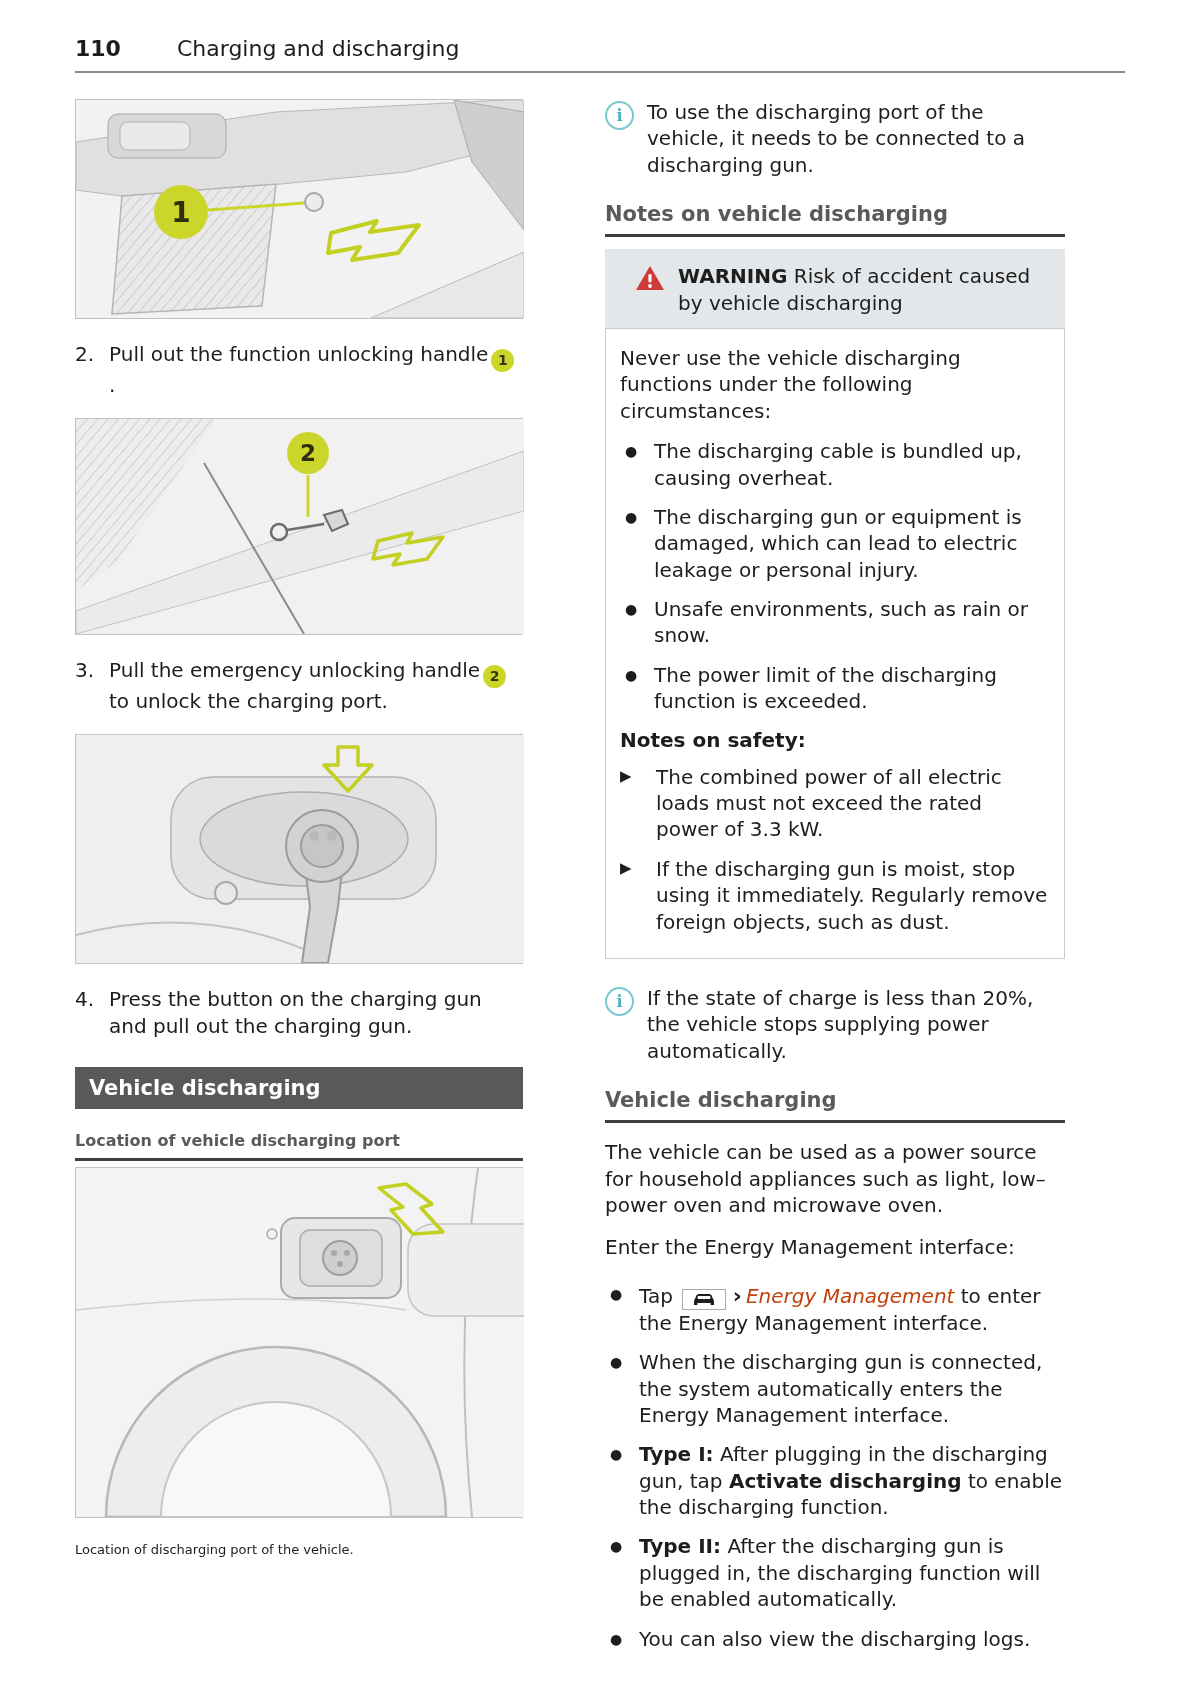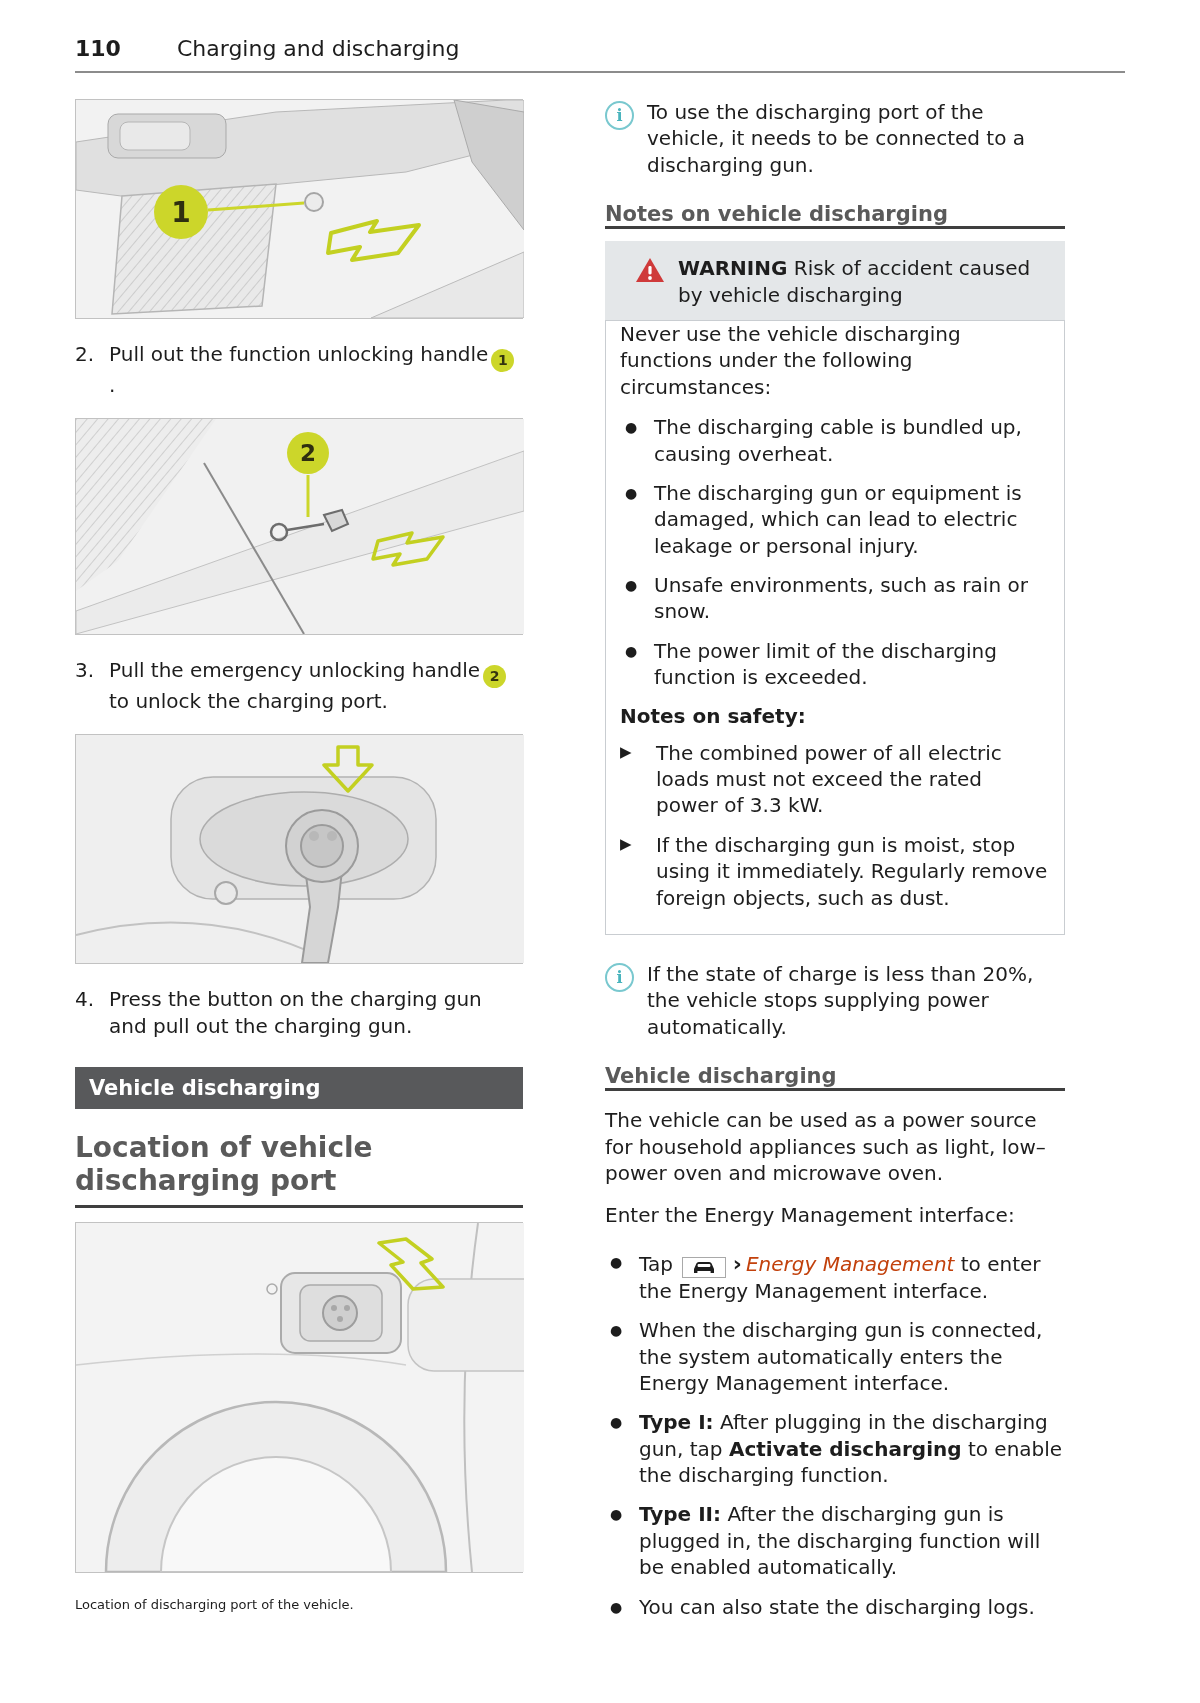--- a/index.html
+++ b/index.html
@@ -19,35 +19,35 @@
   .figure{border:1px solid #c2c2c2;background:#f1f1f1;line-height:0;}
   .figure svg{display:block;}
 
   .step{display:flex;font-size:20px;line-height:1.32;margin:22px 0 20px 0;}
   .step-num{width:34px;flex:none;}
   .step-text{flex:1;}
   .badge{display:inline-flex;width:23px;height:23px;border-radius:50%;background:#ccd62a;color:#33330f;
     font-size:14px;font-weight:bold;align-items:center;justify-content:center;vertical-align:-4px;margin:0 3px;}
 
   .banner{background:#58595b;color:#ffffff;font-weight:bold;font-size:21px;padding:9px 14px;margin-top:28px;}
-  .subheader{color:#5a5a5a;font-weight:bold;font-size:28px;border-bottom:3px solid #3f3f3f;
-    padding-bottom:8px;margin-top:22px;margin-bottom:14px;}
+  .subheader{color:#5a5a5a;font-weight:bold;font-size:16px;border-bottom:3px solid #3f3f3f;
+    padding-bottom:8px;margin-top:22px;margin-bottom:6px;}
   .caption{font-size:13px;margin-top:24px;}
 
   .info-note{display:flex;gap:13px;margin-bottom:24px;}
   .info-icon{flex:none;width:25px;height:25px;border:2px solid #79c8cf;border-radius:50%;color:#49b4bd;
     font-weight:bold;font-size:16px;display:flex;align-items:center;justify-content:center;margin-top:2px;
     font-family:"DejaVu Serif","Liberation Serif",serif;}
   .body-text{font-size:20px;line-height:1.32;}
 
-  .section-header{color:#5a5a5a;font-weight:bold;font-size:21px;border-bottom:3px solid #3f3f3f;padding-bottom:0;}
+  .section-header{color:#5a5a5a;font-weight:bold;font-size:21px;border-bottom:3px solid #3f3f3f;padding-bottom:8px;}
 
   .warning-head{background:#e4e7e9;padding:14px 14px 12px 30px;display:flex;gap:13px;margin-top:12px;}
   .warning-icon{flex:none;margin-top:2px;}
-  .warning-body{border:1px solid #c9cdd1;background:#ffffff;padding:0 14px 10px 14px;}
+  .warning-body{border:1px solid #c9cdd1;background:#ffffff;padding:16px 14px 10px 14px;}
   .wb-intro{font-size:20px;line-height:1.32;margin-bottom:14px;}
   .b-item{display:flex;gap:12px;font-size:20px;line-height:1.32;margin-bottom:13px;}
   .dot{flex:none;width:22px;text-align:center;font-size:14px;line-height:26px;color:#1d1d1d;}
   .tri{flex:none;width:24px;font-size:15px;line-height:25px;color:#1d1d1d;}
   .wb-safety-title{font-weight:bold;font-size:20px;margin:4px 0 12px 0;}
 
   .para{font-size:20px;line-height:1.32;margin-top:16px;}
   .menu-box{display:inline-flex;align-items:center;justify-content:center;border:1px solid #a9a9a9;
     background:#ffffff;padding:2px 9px;margin:0 7px 0 9px;vertical-align:-4px;}
   .chev{font-weight:bold;font-size:22px;margin-right:4px;}
@@ -269,18 +269,18 @@
         <span><b>Type I:</b><span> After plugging in the discharging gun, tap </span><b>Activate discharging</b><span> to enable the discharging function.</span></span>
       </div>
 
       <div class="b-item">
         <span class="dot">●</span>
         <span><b>Type II:</b><span> After the discharging gun is plugged in, the discharging function will be enabled automatically.</span></span>
       </div>
 
       <div class="b-item">
         <span class="dot">●</span>
-        <span>You can also state the discharging logs.</span>
+        <span>You can also view the discharging logs.</span>
       </div>
 
     </div>
   </div>
 </div>
 
 </body></html>

